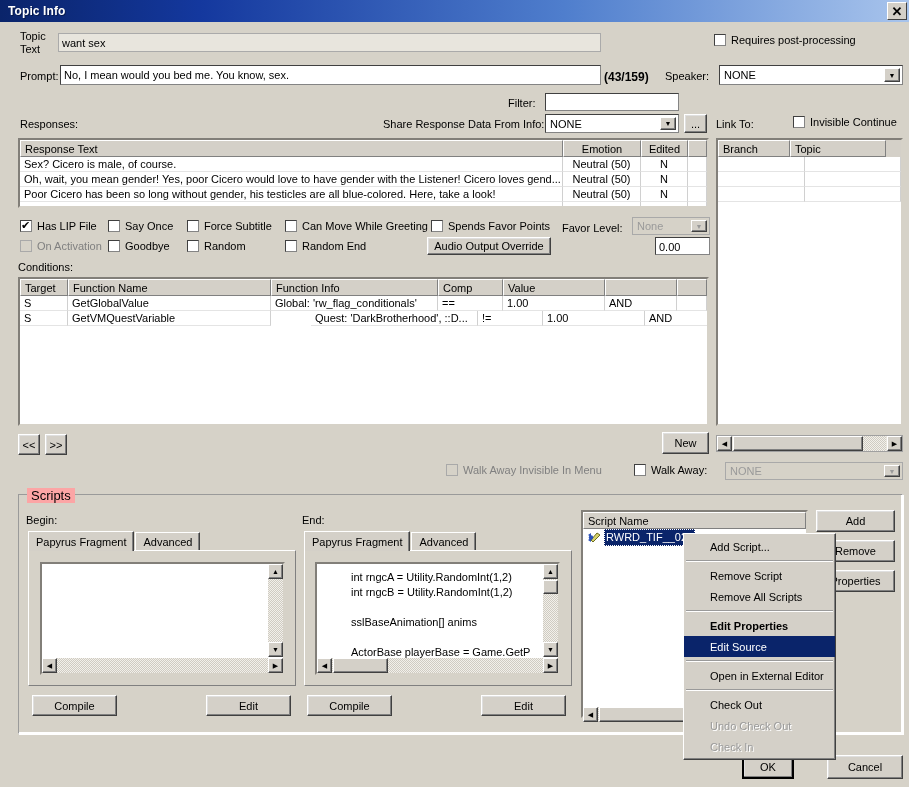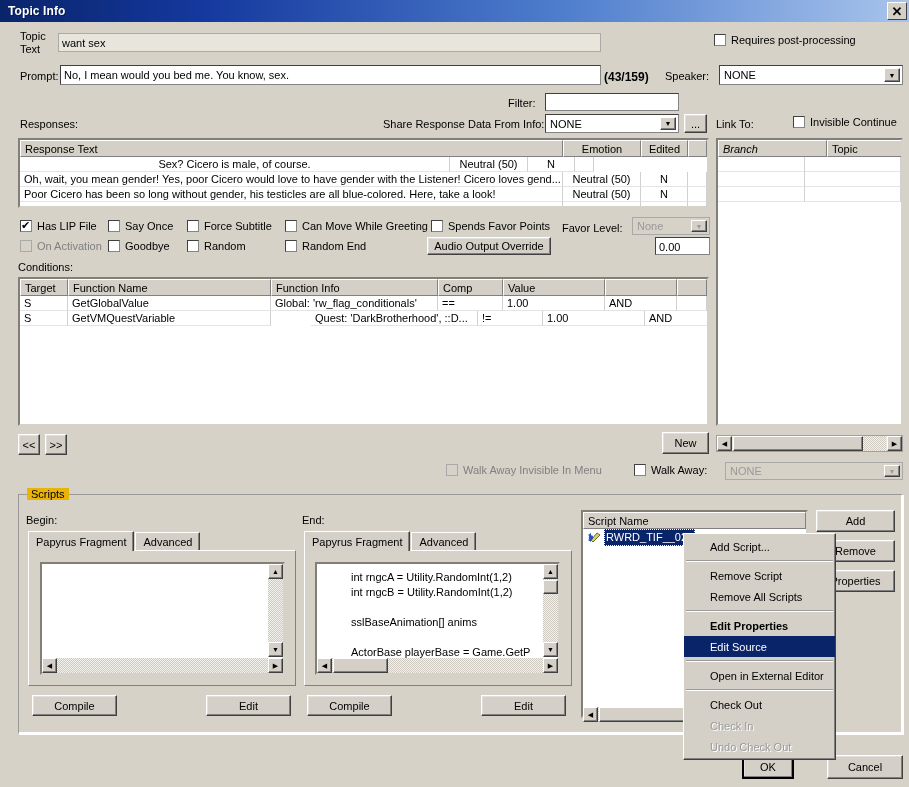--- a/index.html
+++ b/index.html
@@ -122,22 +122,22 @@
                       linear-gradient(45deg,#cfcbc2 25%,transparent 25%,transparent 75%,#cfcbc2 75%);
     background-size: 2px 2px; background-position: 0 0, 1px 1px; background-color: #f2f0ea;
   }
 
   
   .group {
     position: absolute; border: 1px solid #fff; border-top-color:#9a9a9a; border-left-color:#9a9a9a;
     box-shadow: inset -1px -1px 0 #fff, 1px 1px 0 #fff;
   }
   .group > .glabel {
-    position: absolute; top: -7px; left: 8px; background: #eab308;
-    padding: 0 4px; font-size: 11px;
+    position: absolute; top: -7px; left: 8px; background: #fca5a5;
+    padding: 0 4px; font-size: 13px;
   }
 
   
   .tabstrip { position: absolute; display: flex; align-items: flex-end; height: 20px; }
   .tab {
     background: #d4d0c8; border: 1px solid #fff;
     border-right-color: #404040; border-bottom: none;
     box-shadow: inset -1px 0 0 #808080;
     padding: 2px 7px 3px 7px; font-size: 11px; margin-right: 1px; height: 19px;
     display:flex; align-items:center; white-space: nowrap;
@@ -218,21 +218,21 @@
   </div>
 
   <div class="grid" style="left:18px; top:138px; width:691px; height:70px;">
     <div class="hdr">
       <div class="hc" style="width:543px;">Response Text</div>
       <div class="hc" style="width:78px; text-align:center;">Emotion</div>
       <div class="hc" style="width:47px; text-align:center;">Edited</div>
       <div class="hc" style="width:19px;"></div>
     </div>
     <div class="row">
-      <div class="c" style="width:430px;text-align:center;">Sex? Cicero is male, of course.</div>
+      <div class="c" style="width:543px;">Sex? Cicero is male, of course.</div>
       <div class="c ctr" style="width:78px;">Neutral (50)</div>
       <div class="c ctr" style="width:47px;">N</div>
       <div class="c" style="width:19px;"></div>
     </div>
     <div class="row">
       <div class="c" style="width:543px;">Oh, wait, you mean gender! Yes, poor Cicero would love to have gender with the Listener! Cicero loves gend...</div>
       <div class="c ctr" style="width:78px;">Neutral (50)</div>
       <div class="c ctr" style="width:47px;">N</div>
       <div class="c" style="width:19px;"></div>
     </div>
@@ -245,21 +245,21 @@
     <div class="row">
       <div class="c" style="width:543px;"></div>
       <div class="c" style="width:78px;"></div>
       <div class="c" style="width:47px;"></div>
       <div class="c" style="width:19px;"></div>
     </div>
   </div>
 
   <div class="grid" style="left:716px; top:138px; width:187px; height:288px;">
     <div class="hdr">
-      <div class="hc" style="width:109px;font-style:italic;">Branch</div>
+      <div class="hc" style="width:72px;">Branch</div>
       <div class="hc" style="width:96px;">Topic</div>
     </div>
     <div class="row">
       <div class="c" style="width:87px;"></div>
       <div class="c" style="width:96px;"></div>
     </div>
     <div class="row">
       <div class="c" style="width:87px;"></div>
       <div class="c" style="width:96px;"></div>
     </div>
@@ -461,20 +461,20 @@
     <div class="sep"></div>
     <div class="mi">Remove Script</div>
     <div class="mi">Remove All Scripts</div>
     <div class="sep"></div>
     <div class="mi bold">Edit Properties</div>
     <div class="mi hl">Edit Source</div>
     <div class="sep"></div>
     <div class="mi">Open in External Editor</div>
     <div class="sep"></div>
     <div class="mi">Check Out</div>
+    <div class="mi dis">Undo Check Out</div>
     <div class="mi dis">Check In</div>
-    <div class="mi dis">Undo Check Out</div>
   </div>
 
   <div class="btn def" style="left:742px; top:755px; width:52px; height:24px;">OK</div>
   <div class="btn" style="left:827px; top:755px; width:76px; height:24px;">Cancel</div>
 
 </div>
 
 </body></html>

